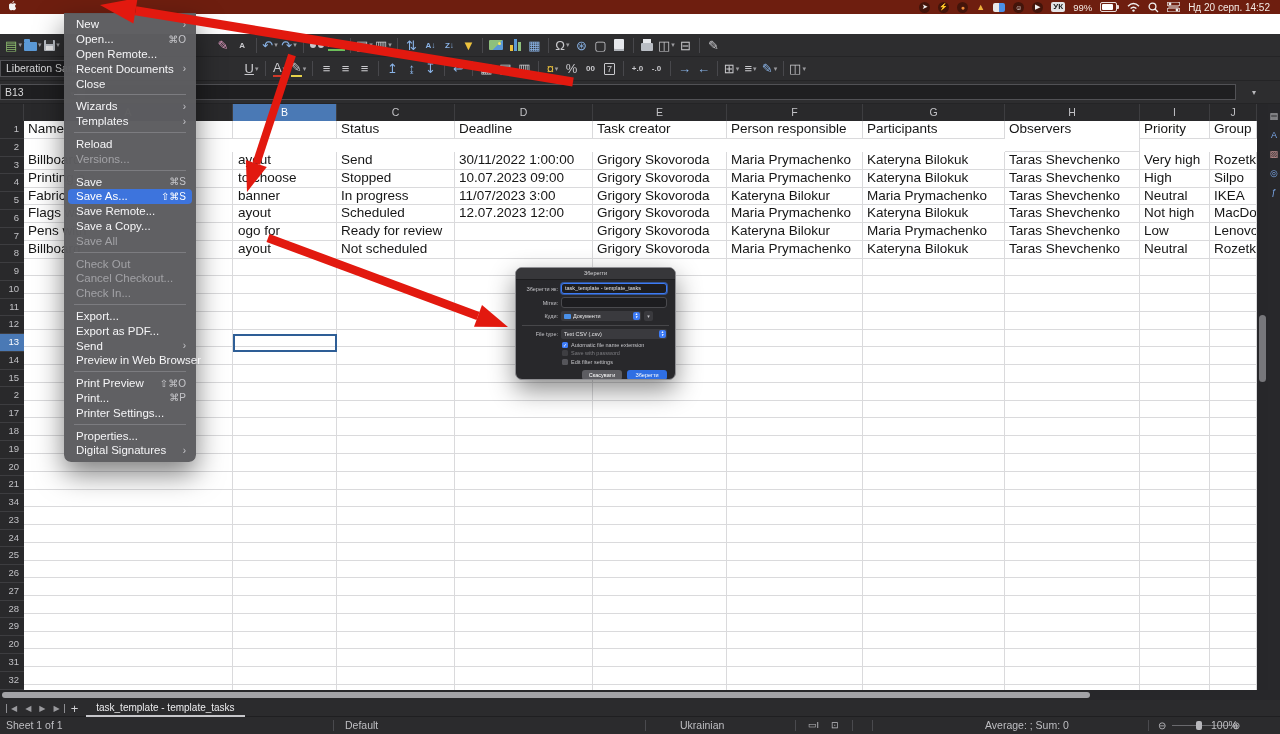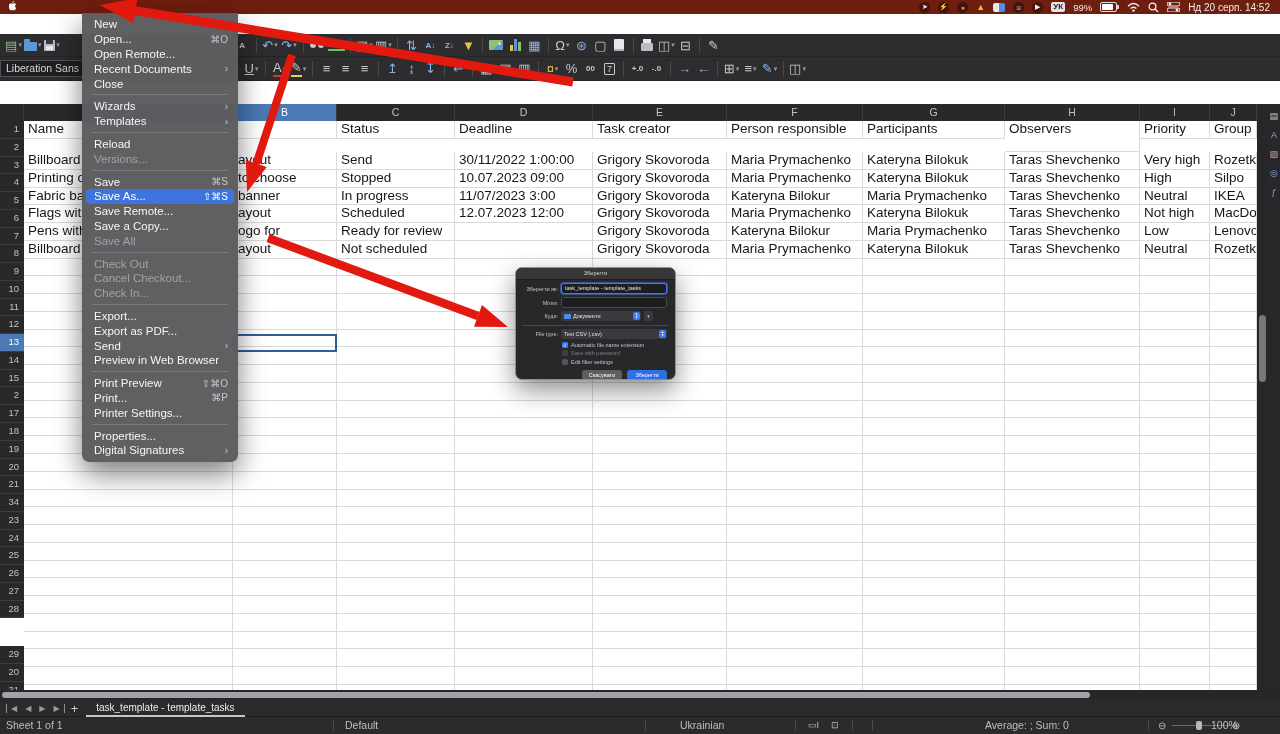--- a/index.html
+++ b/index.html
@@ -113,21 +113,21 @@
              border-bottom:2px solid #c6c6ca;box-sizing:border-box;white-space:nowrap}
   #statusbar{position:absolute;left:0;top:717px;width:100%;height:17px;background:#2b2b2d;color:#bfbfc3;
              font-size:10.5px;z-index:4}
   .sb-abs{position:absolute;top:0;height:17px;line-height:17px;white-space:nowrap}
   .sb-sep{position:absolute;top:3px;width:1px;height:11px;background:#4a4a4e}
   .zoom-track{position:absolute;top:8px;height:1px;background:#6a6a6e}
   .zoom-thumb{position:absolute;top:4px;width:6px;height:9px;background:#b8b8bc;border-radius:2px}
   .zoom-btn{font-size:10px;color:#b8b8bc}
 
   
-  .menu-panel{position:absolute;left:82px;top:13px;width:156px;background:rgba(93,93,96,.98);
+  .menu-panel{position:absolute;left:64px;top:13px;width:132px;background:rgba(93,93,96,.98);
               border-radius:0 0 7px 7px;padding:4px 0;z-index:30;box-shadow:0 12px 28px rgba(0,0,0,.5);
               font-size:11.5px;color:#f5f5f7}
   .fm-item{display:flex;justify-content:space-between;align-items:center;height:14.8px;margin:0 4px;
            padding:0 6px 0 8px;border-radius:4px;box-sizing:border-box}
   .fm-sel{background:#3d74dd;color:#fff}
   .fm-dis{color:#a2a2a6}
   .fm-label{white-space:nowrap}
   .fm-right{color:#c6c6ca;font-size:10px;white-space:nowrap}
   .fm-sel .fm-right{color:#fff}
   .fm-sep{height:1px;background:#7c7c80;margin:3.5px 10px}
@@ -406,20 +406,25 @@
           <span class="tb-dd">▾</span>
         </span>
         <span class="tb-sep"></span>
         <span class="tb-btn">
           <span class="tb-g">◫</span>
           <span class="tb-dd">▾</span>
         </span>
       </span>
   </div>
 
+  <div class="fbar">
+    <span class="namebox">B13</span>
+    <span class="forminput"></span>
+    <span class="fx-expand">▾</span>
+  </div>
 
   <div id="grid">
     <div id="colheads">
       <div class="corner"></div>
     <div class="col-h" style="width: 209px;">A</div>
         <div class="col-h sel" style="width: 104px;">B</div>
         <div class="col-h" style="width: 118px;">C</div>
         <div class="col-h" style="width: 138px;">D</div>
         <div class="col-h" style="width: 134px;">E</div>
         <div class="col-h" style="width: 136px;">F</div>
@@ -450,21 +455,21 @@
         <div class="row-h" style="height: 17.78px; line-height: 16.78px;">19</div>
         <div class="row-h" style="height: 17.78px; line-height: 16.78px;">20</div>
         <div class="row-h" style="height: 17.78px; line-height: 16.78px;">21</div>
         <div class="row-h" style="height: 17.78px; line-height: 16.78px;">34</div>
         <div class="row-h" style="height: 17.78px; line-height: 16.78px;">23</div>
         <div class="row-h" style="height: 17.78px; line-height: 16.78px;">24</div>
         <div class="row-h" style="height: 17.78px; line-height: 16.78px;">25</div>
         <div class="row-h" style="height: 17.78px; line-height: 16.78px;">26</div>
         <div class="row-h" style="height: 17.78px; line-height: 16.78px;">27</div>
         <div class="row-h" style="height: 17.78px; line-height: 16.78px;">28</div>
-        <div class="row-h" style="height: 17.78px; line-height: 16.78px; margin-top: 28px;">29</div>
+        <div class="row-h" style="height: 17.78px; line-height: 16.78px;">29</div>
         <div class="row-h" style="height: 17.78px; line-height: 16.78px;">20</div>
         <div class="row-h" style="height: 17.78px; line-height: 16.78px;">31</div>
         <div class="row-h" style="height: 17.78px; line-height: 16.78px;">32</div>
       </div>
     <div id="gbody">
         <div class="g-row">
           <div class="g-cell" style="width: 209px; height: 17.78px; line-height: 16.78px;">Name</div>
           <div class="g-cell frag" style="width: 104px; height: 17.78px; line-height: 16.78px;"></div>
           <div class="g-cell" style="width: 118px; height: 17.78px; line-height: 16.78px;">Status</div>
           <div class="g-cell" style="width: 138px; height: 17.78px; line-height: 16.78px;">Deadline</div>

